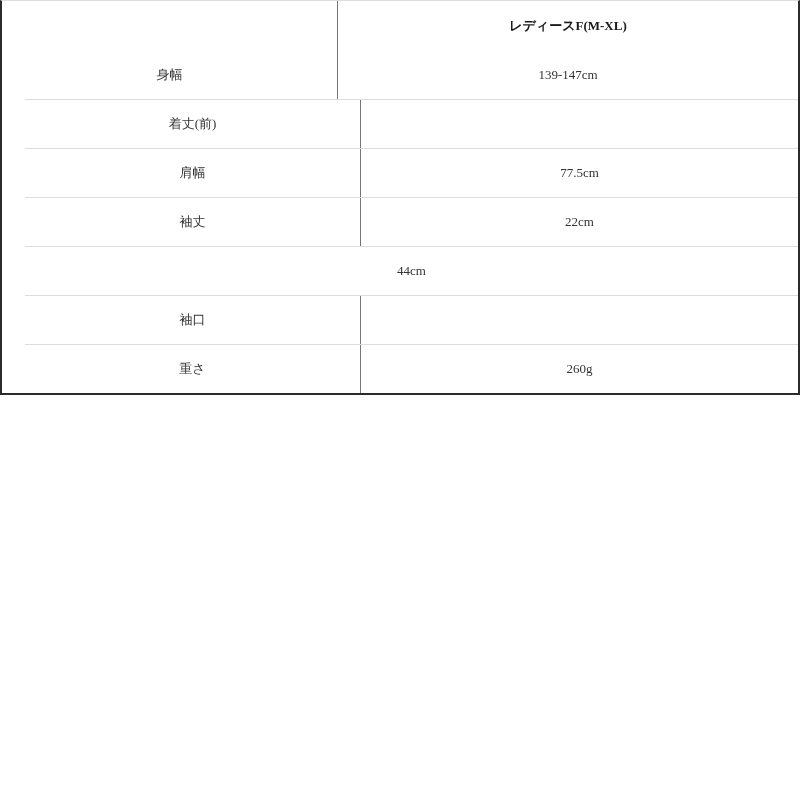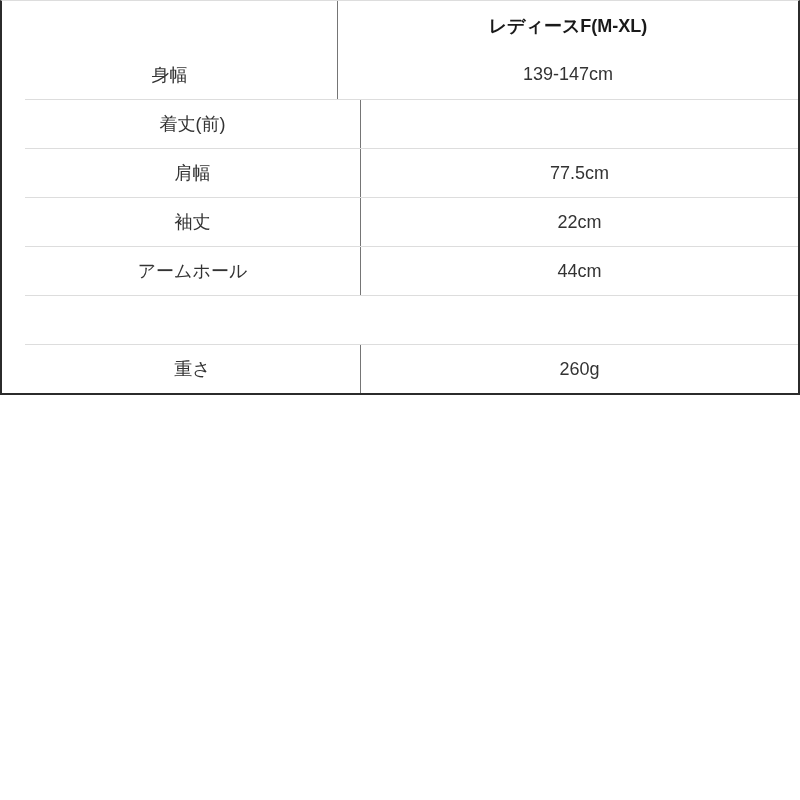--- a/index.html
+++ b/index.html
@@ -33,23 +33,24 @@
   }
   .row + .row {
     border-top: 1px solid var(--row-divider, #dddddd);
     margin-left: 23px;
   }
   .cell {
     display: flex;
     align-items: center;
     justify-content: center;
     box-sizing: border-box;
-    font-size: 18px;
+    font-size: 13px;
     color: var(--cell-text, #333333);
     white-space: nowrap;
+    font-family: Liberation Serif, serif;
   }
   .label-cell {
     width: 336px;
     flex: 0 0 336px;
     border-right: 1px solid var(--col-divider, #757575);
   }
   .value-cell {
     flex: 1 1 auto;
   }
   .header-cell {
@@ -83,25 +84,25 @@
     <div class="cell label-cell">肩幅</div>
     <div class="cell value-cell">77.5cm</div>
   </div>
 
   <div class="row">
     <div class="cell label-cell">袖丈</div>
     <div class="cell value-cell">22cm</div>
   </div>
 
   <div class="row">
-    <div class="cell label-cell">アームホール</div>
     <div class="cell value-cell">44cm</div>
   </div>
 
   <div class="row">
+    <div class="cell label-cell">袖口</div>
   </div>
 
   <div class="row">
     <div class="cell label-cell">重さ</div>
     <div class="cell value-cell">260g</div>
   </div>
 </div>
 
   </div>
 </div>

